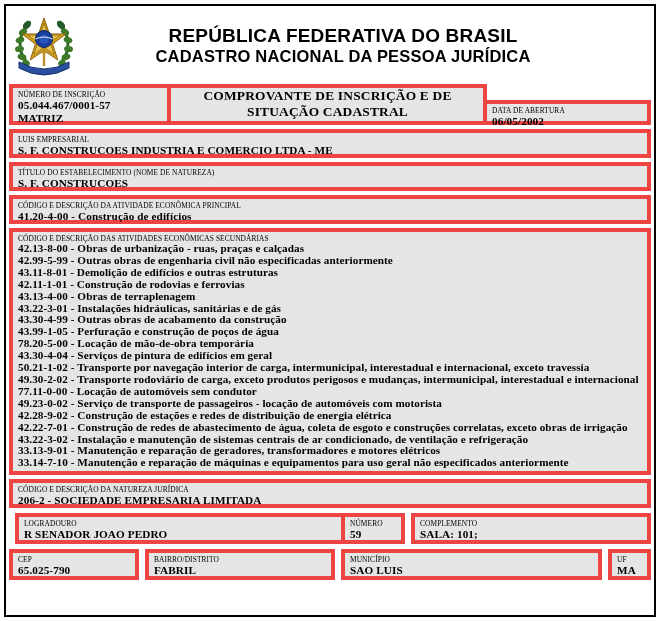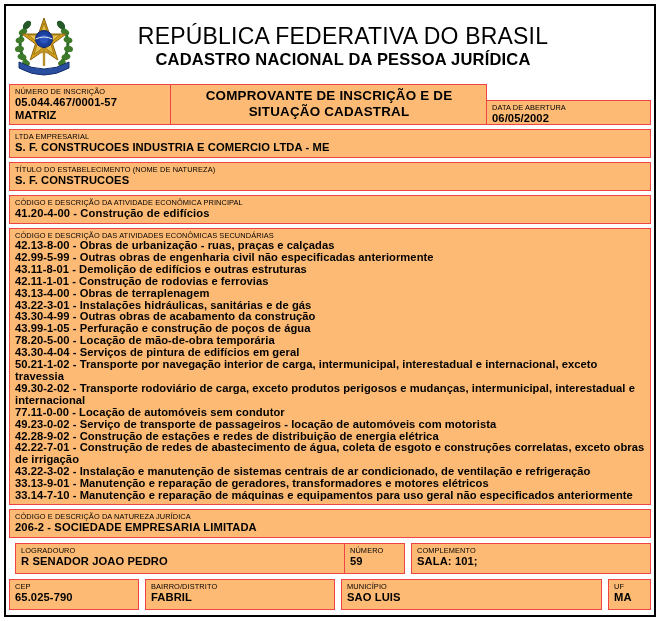--- a/index.html
+++ b/index.html
@@ -38,40 +38,41 @@
     flex: 0 0 62px;
     position: relative;
   }
   .emblem svg { display: block; }
   .header-titles {
     flex: 1 1 auto;
     text-align: center;
     padding-right: 40px;
   }
   .title-main {
-    font-size: 23px;
-    font-weight: normal;
+    font-size: 19px;
+    font-weight: bold;
     letter-spacing: .2px;
     line-height: 1.1;
     margin-bottom: 0;
   }
   .title-sub {
     font-size: 16.5px;
     font-weight: bold;
     letter-spacing: .2px;
     line-height: 1.1;
   }
 
   
   .row { display: flex; }
   .box {
-    border: 1px solid #ef4444;
+    border: 4px solid #ef4444;
     padding: 2px 4px 3px 5px;
     position: relative;
-    background: #fdba74;
+    background: #e5e5e5;
+    font-family: Liberation Serif, serif;
   }
   .lbl {
     font-size: 7.4px;
     line-height: 9px;
     letter-spacing: .1px;
     white-space: nowrap;
     font-weight: normal;
   }
   .val {
     font-size: 11.2px;
@@ -193,21 +194,21 @@
       <div class="box c2">
         <div class="comprovante">COMPROVANTE DE INSCRIÇÃO E DE SITUAÇÃO CADASTRAL</div>
       </div>
       <div class="box c3">
         <div class="lbl">DATA DE ABERTURA</div>
         <div class="val">06/05/2002</div>
       </div>
     </div>
 
     <div class="box fw h-name">
-      <div class="lbl">LTDA EMPRESARIAL</div>
+      <div class="lbl">LUIS EMPRESARIAL</div>
       <div class="val">S. F. CONSTRUCOES INDUSTRIA E COMERCIO LTDA - ME</div>
     </div>
 
     <div class="box fw h-fant">
       <div class="lbl">TÍTULO DO ESTABELECIMENTO (NOME DE NATUREZA)</div>
       <div class="val">S. F. CONSTRUCOES</div>
     </div>
 
     <div class="box fw h-prin">
       <div class="lbl">CÓDIGO E DESCRIÇÃO DA ATIVIDADE ECONÔMICA PRINCIPAL</div>

